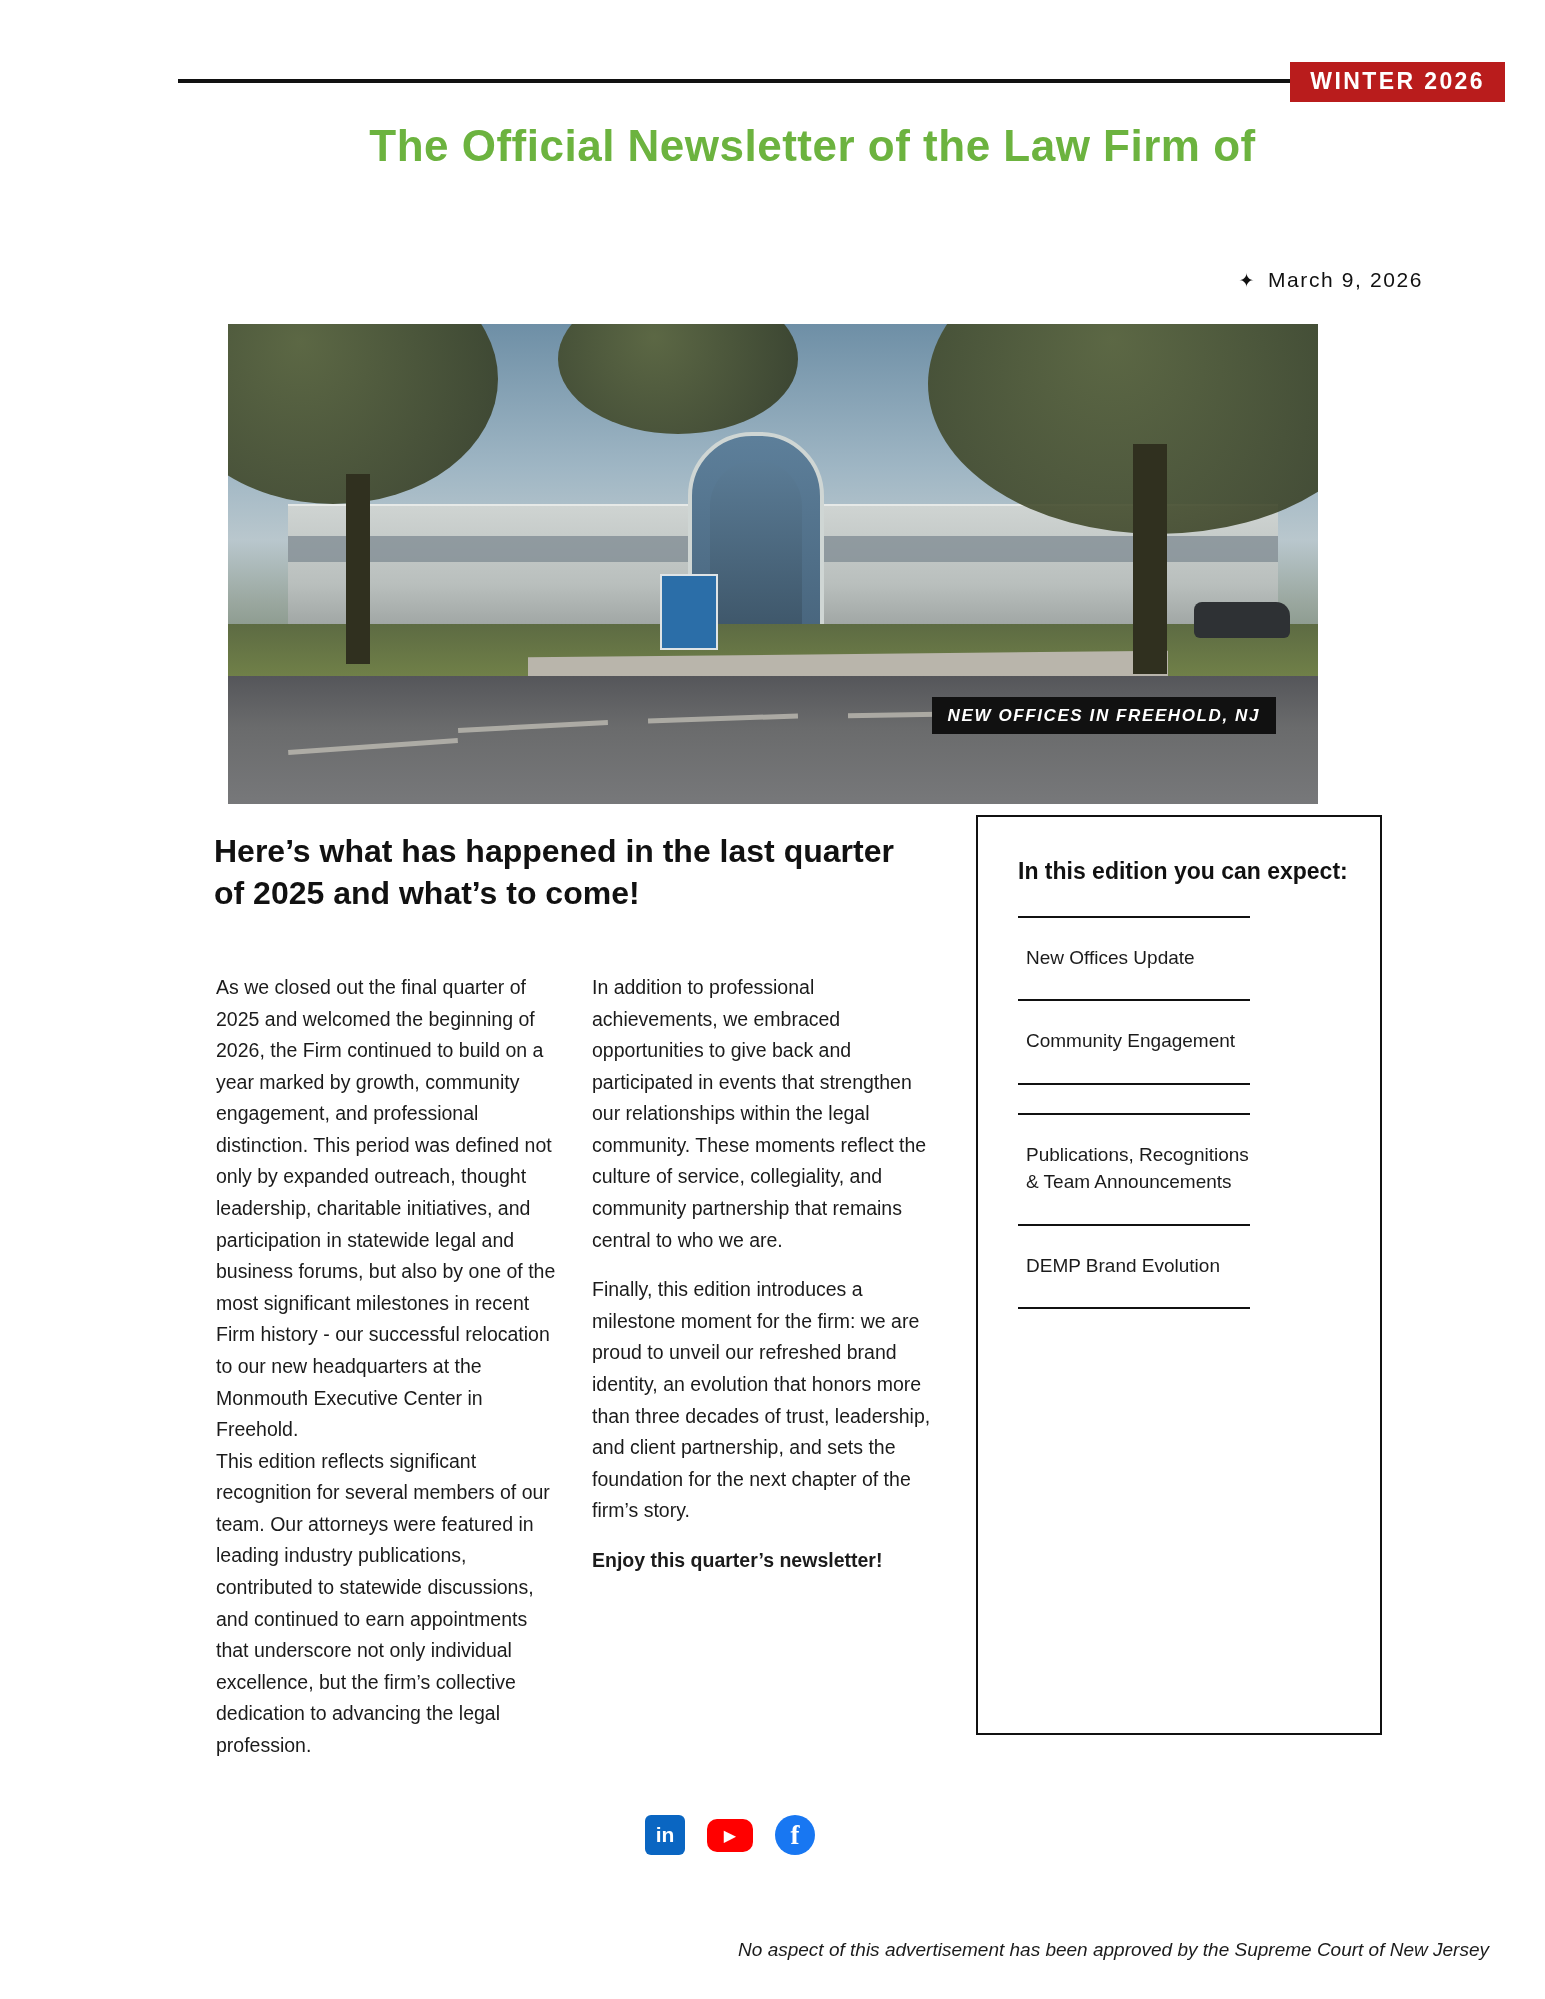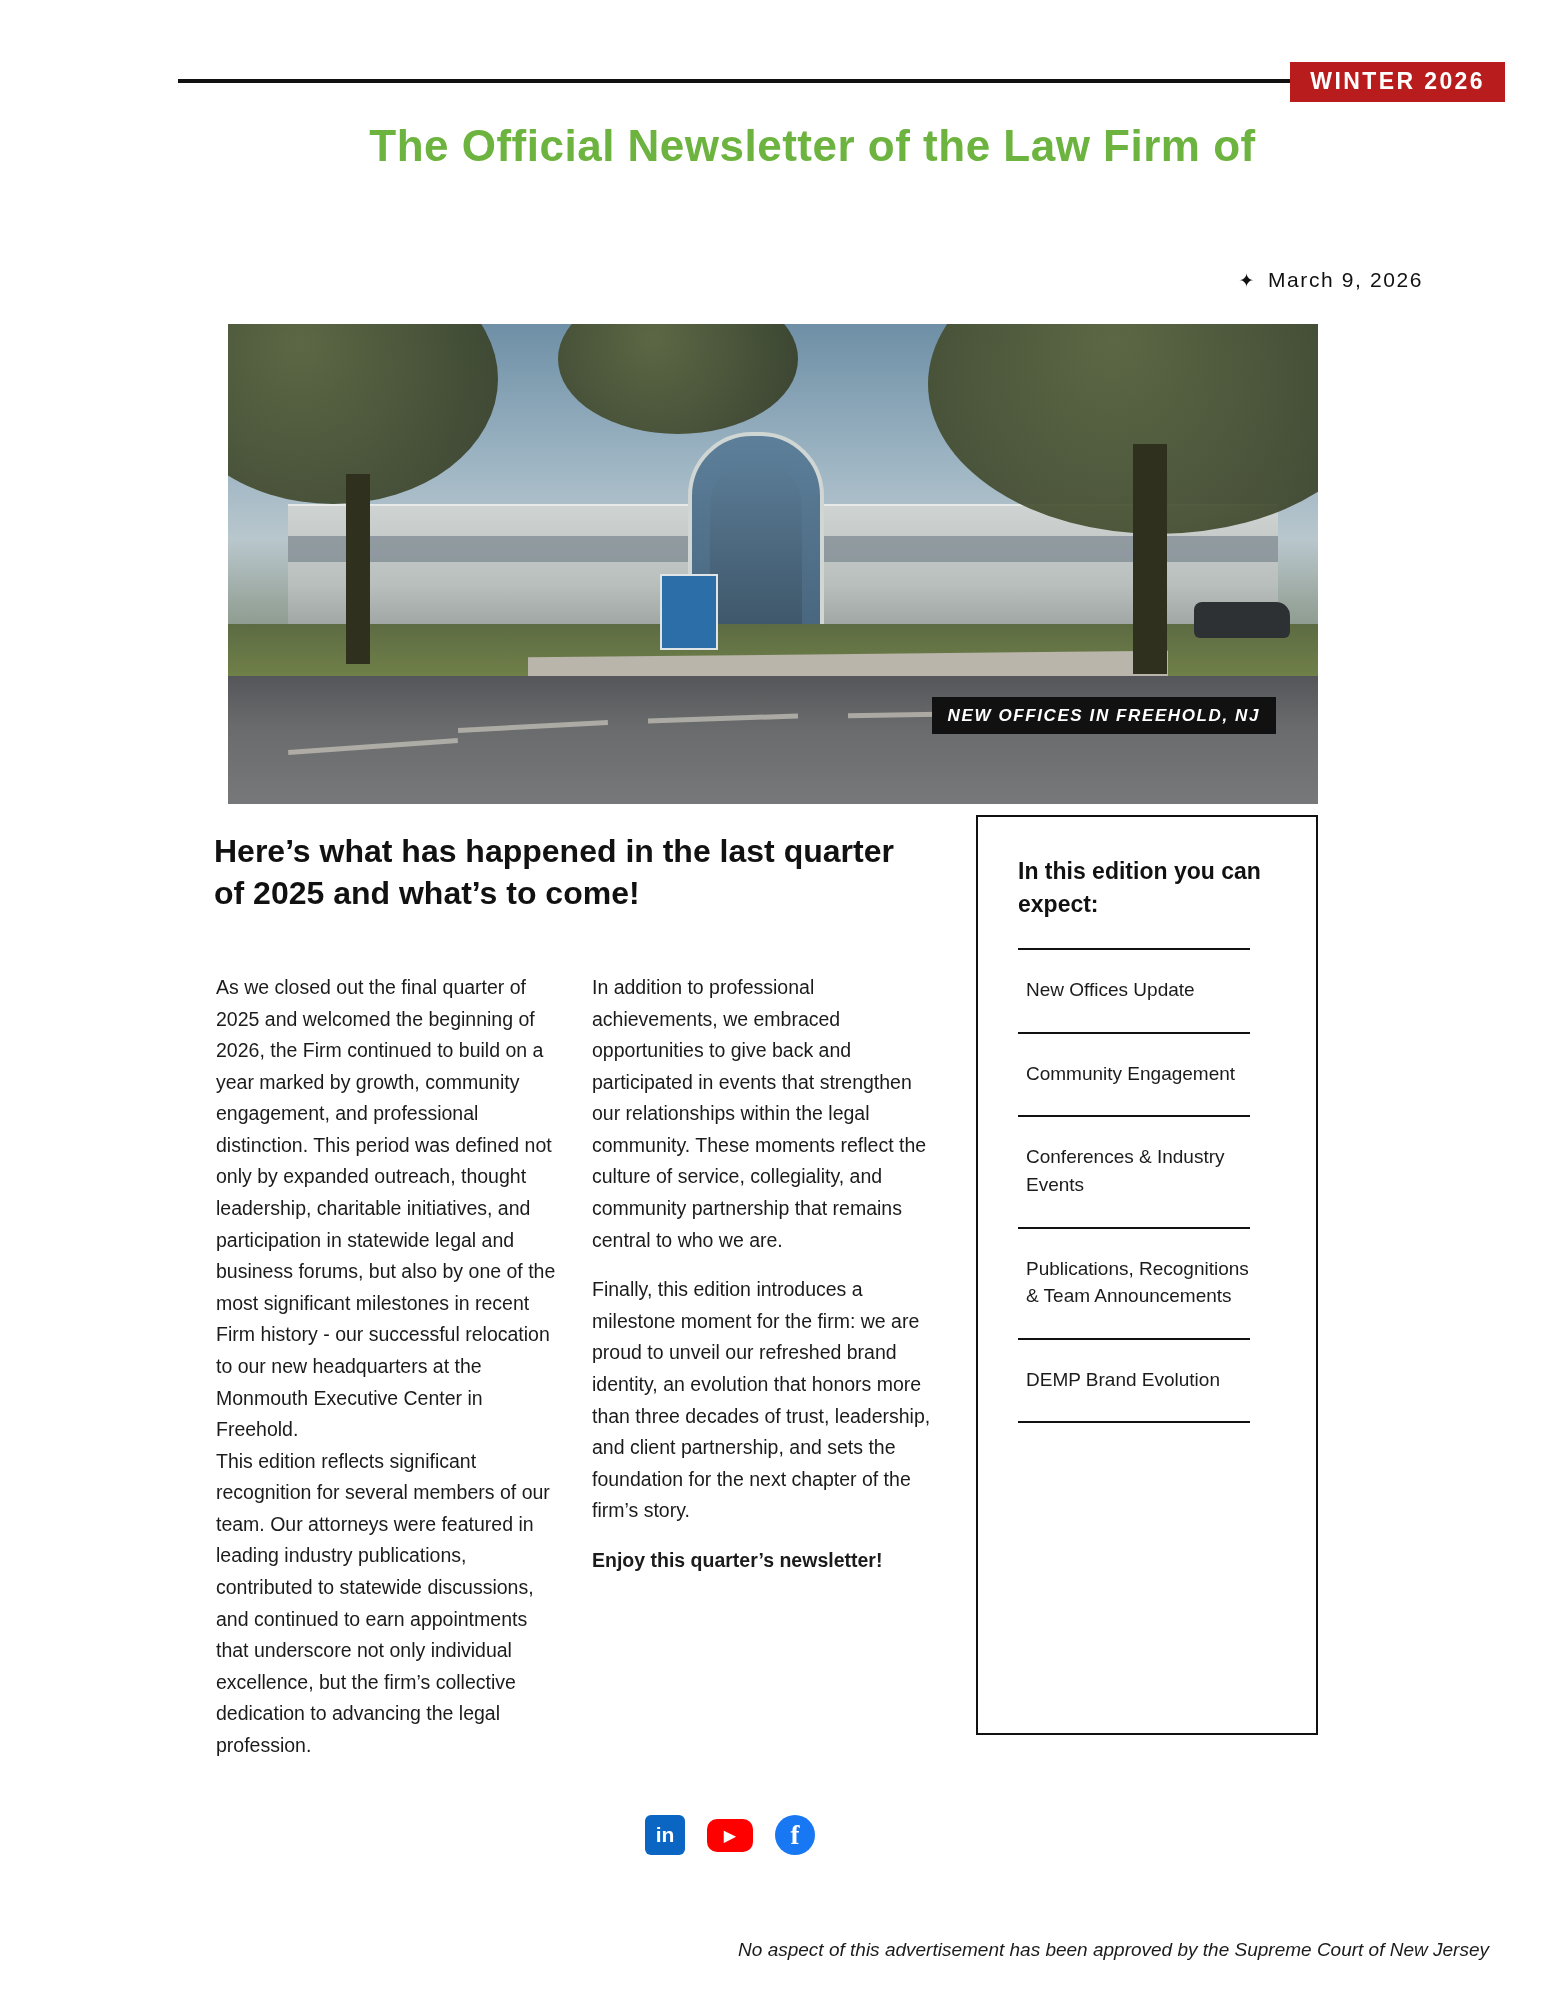--- a/index.html
+++ b/index.html
@@ -244,21 +244,21 @@
   }
   .enjoy {
     font-weight: bold;
   }
 
   
   .sidebar {
     position: absolute;
     top: 815px;
     left: 976px;
-    width: 342px;
+    width: 406px;
     height: 920px;
     border: 2px solid #111111;
     box-sizing: border-box;
   }
   .sidebar-title {
     margin: 38px 0 0 40px;
     font-size: 23px;
     font-weight: bold;
     line-height: 1.42;
     color: #111111;
@@ -384,21 +384,20 @@
   <p class="enjoy">Enjoy this quarter’s newsletter!</p>
 </div>
 
 <div class="sidebar">
   <div class="sidebar-title">In this edition you can expect:</div>
   <div class="sb-divider"></div>
   <div class="sb-item">New Offices Update</div>
   <div class="sb-divider"></div>
   <div class="sb-item">Community Engagement</div>
   <div class="sb-divider"></div>
-  <div class="sb-item">Conferences  &amp; Industry Events</div>
   <div class="sb-divider"></div>
   <div class="sb-item">Publications, Recognitions &amp; Team Announcements</div>
   <div class="sb-divider"></div>
   <div class="sb-item">DEMP Brand Evolution</div>
   <div class="sb-divider"></div>
 </div>
 
 <div class="social">
   <div class="si si-linkedin">in</div>
   <div class="si si-youtube">▶</div>

